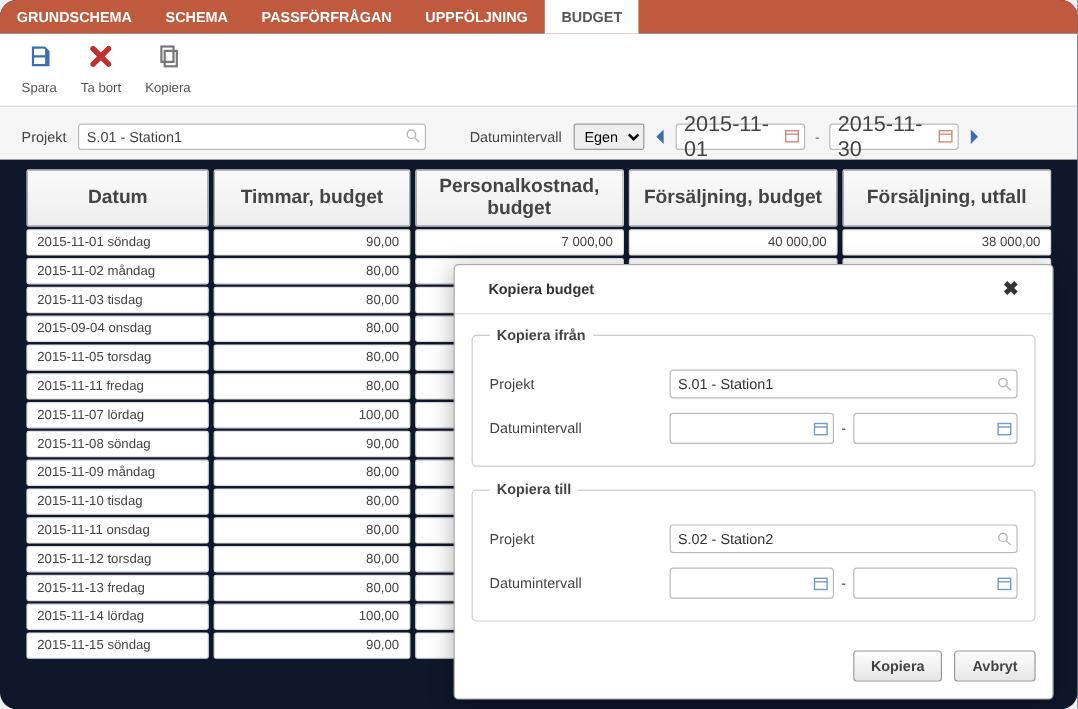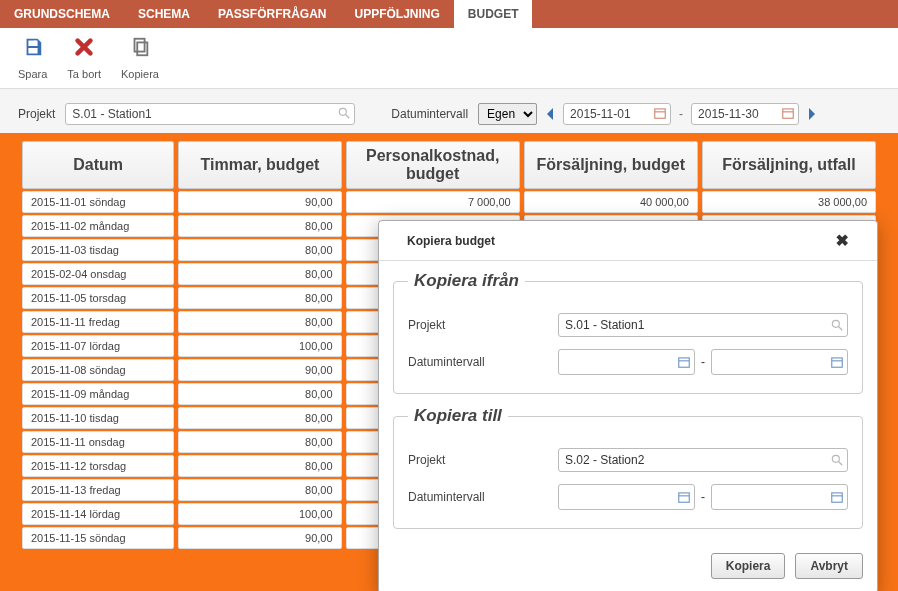--- a/index.html
+++ b/index.html
@@ -1,55 +1,55 @@
 <!DOCTYPE html>
 <html><head>
 <meta charset="utf-8">
 <style>
   * { box-sizing: border-box; margin: 0; padding: 0; }
   body { font-family: Arial, sans-serif; font-size: 12px; background: #f0f0f0; color: #333; }
-  .app { width: 898px; height: 591px; position: relative; overflow: hidden; background: #f97316; }
+  .app { width: 898px; height: 591px; position: relative; overflow: hidden; background: #0f172a; border-radius: 14px; }
 
   
   .tabs { display: flex; background: #c05a3f; height: 28px; align-items: stretch; }
   .tab { padding: 0 14px; color: #fff; font-size: 12px; font-weight: bold; display: flex; align-items: center; cursor: pointer; }
   .tab.active { background: #fff; color: #555; }
 
   
   .toolbar { display: flex; gap: 20px; padding: 8px 18px; background: #fff; border-bottom: 1px solid #ddd; }
   .tool { display: flex; flex-direction: column; align-items: center; gap: 10px; cursor: pointer; font-size: 11px; color: #555; }
   .tool svg { width: 22px; height: 22px; }
 
   
   .filterbar { display: flex; align-items: center; gap: 8px; padding: 14px 18px 8px; background: #f5f5f5; font-size: 12px; color: #444; }
   .filter-label { margin-right: 2px; }
   .proj-input { width: 290px; height: 22px; border: 1px solid #bbb; border-radius: 3px; padding: 0 22px 0 6px; font-size: 12px; background: #fff; position: relative; display:flex; align-items:center;}
   .proj-wrap { position: relative; display:inline-block; }
   .mag { position: absolute; right: 4px; top: 3px; width: 14px; height: 14px; opacity: .6; }
   .select { height: 22px; border: 1px solid #999; border-radius: 2px; font-size: 12px; padding: 0 4px; background:#eee; }
-  .date-input { width: 108px; height: 22px; border: 1px solid #bbb; border-radius: 3px; padding: 0 22px 0 6px; font-size: 12px; position:relative; display:flex; align-items:center; background:#fff;}
+  .date-input { width: 108px; height: 22px; border: 1px solid #bbb; border-radius: 3px; padding: 0 22px 0 6px; font-size: 18px; position:relative; display:flex; align-items:center; background:#fff;}
   .date-wrap { position: relative; display:inline-block; }
   .cal { position:absolute; right:4px; top:3px; width:14px; height:14px; opacity:.7;}
   .nav-arrow { width: 10px; height: 12px; cursor:pointer; }
   .sep { color:#666; }
 
   
   .table { margin: 6px 18px 0; border-collapse: separate; border-spacing: 4px 2px; width:calc(100% - 36px);}
   .th { background: linear-gradient(#fafafa,#eee); border:1px solid #ccc; border-radius:2px; padding:5px 8px; font-size:16px; color:#444; text-align:center; height:26px;}
   .td-date { background:#fff; border:1px solid #ddd; border-radius:2px; padding:3px 8px; font-size:11px; color:#444; width:140px; height:22px;}
   .td-num { background:#fff; border:1px solid #ddd; border-radius:2px; padding:3px 8px; font-size:11px; color:#444; text-align:right; height:22px;}
   .col-hours{width:150px;} .col-cost{width:160px;} .col-sales{width:160px;} .col-out{width:160px;}
 
   
   .modal { position:absolute; left:378px; top:220px; width:500px; background:#fff; border:1px solid #aaa; border-radius:4px; box-shadow:0 4px 20px rgba(0,0,0,.3); z-index:10;}
   .modal-header { display:flex; justify-content:space-between; align-items:center; padding:10px 28px; border-bottom:1px solid #ddd; font-weight:bold; color:#333;}
   .close { font-size:16px; font-weight:bold; cursor:pointer; color:#333;}
   .modal-body { padding:10px 14px 4px; }
   fieldset { border:1px solid #ccc; border-radius:4px; padding:10px 14px 18px; margin-bottom:12px; }
-  legend { padding:0 6px; font-size:17px; font-weight:bold; color:#444;font-style:italic;}
+  legend { padding:0 6px; font-size:12px; font-weight:bold; color:#444;}
   .row { display:flex; align-items:center; margin-top:12px; }
   .row-label { width:150px; font-size:12px; color:#444;}
   .row-field { flex:1; display:flex; align-items:center; gap:6px;}
   .modal-input { flex:1; height:24px; border:1px solid #bbb; border-radius:3px; padding:0 24px 0 6px; font-size:12px; position:relative; display:flex; align-items:center;}
   .modal-wrap { position:relative; flex:1; display:flex;}
   .modal-date-wrap{position:relative;flex:1;display:flex;}
   .modal-date{flex:1;height:26px;border:1px solid #bbb;border-radius:3px;padding:0 24px 0 6px;font-size:12px;display:flex;align-items:center;}
   .modal-footer{display:flex;justify-content:flex-end;gap:10px;padding:8px 14px 14px;}
   .btn{padding:5px 14px;border:1px solid #999;border-radius:3px;background:linear-gradient(#fdfdfd,#e6e6e6);font-size:12px;font-weight:bold;color:#444;cursor:pointer;}
 </style>
@@ -149,21 +149,21 @@
           <td class="td-num col-out"></td>
         </tr>
         <tr>
           <td class="td-date">2015-11-03 tisdag</td>
           <td class="td-num col-hours">80,00</td>
           <td class="td-num col-cost"></td>
           <td class="td-num col-sales"></td>
           <td class="td-num col-out"></td>
         </tr>
         <tr>
-          <td class="td-date">2015-02-04 onsdag</td>
+          <td class="td-date">2015-09-04 onsdag</td>
           <td class="td-num col-hours">80,00</td>
           <td class="td-num col-cost"></td>
           <td class="td-num col-sales"></td>
           <td class="td-num col-out"></td>
         </tr>
         <tr>
           <td class="td-date">2015-11-05 torsdag</td>
           <td class="td-num col-hours">80,00</td>
           <td class="td-num col-cost"></td>
           <td class="td-num col-sales"></td>

